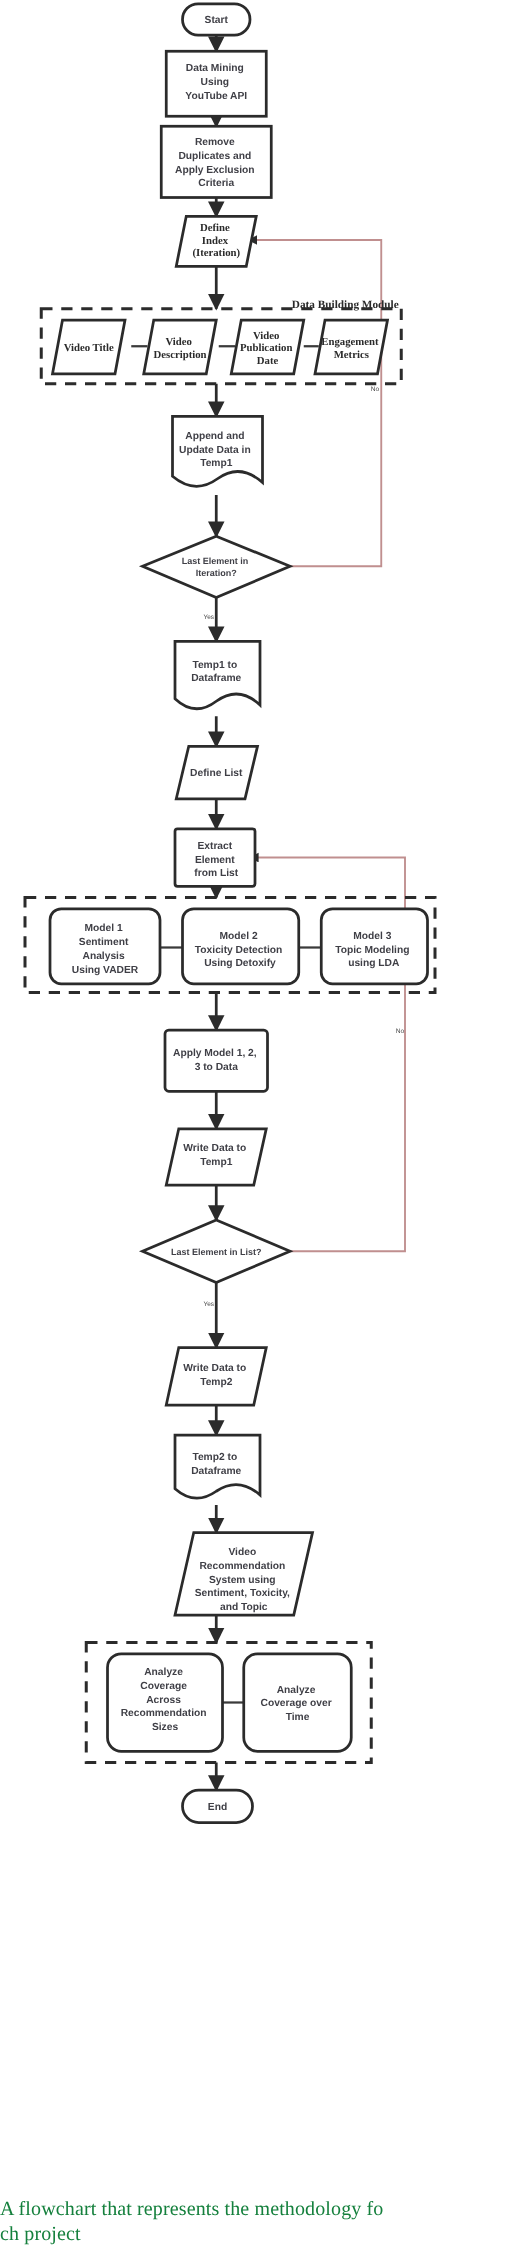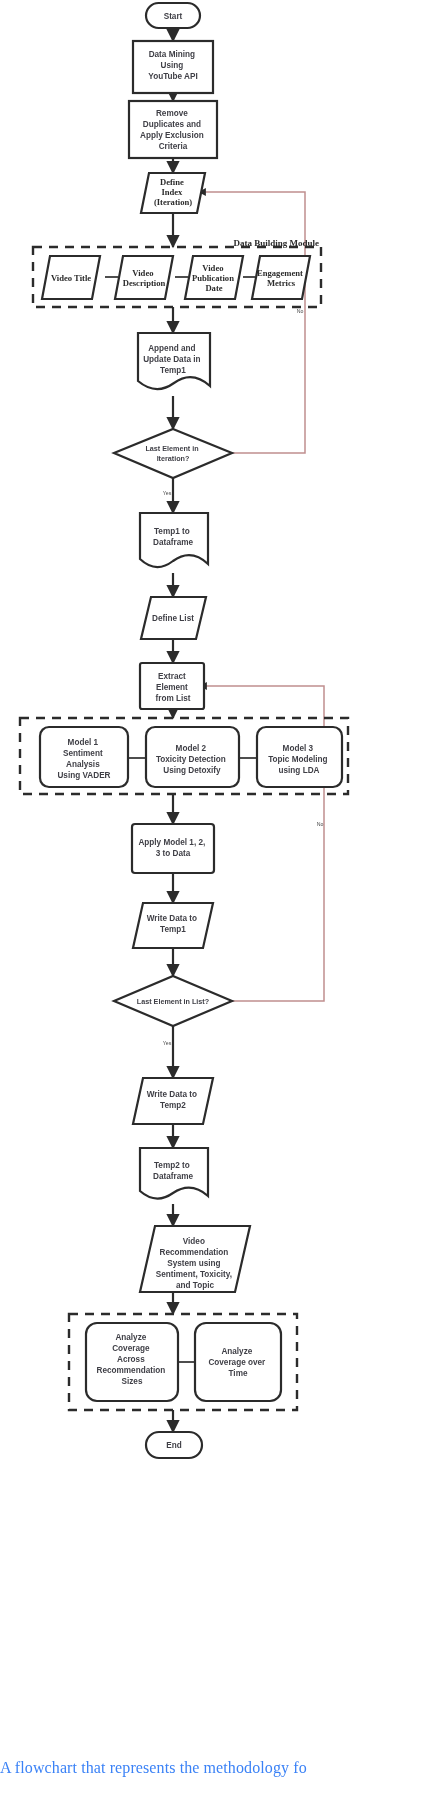--- a/index.html
+++ b/index.html
@@ -15,21 +15,21 @@
        fill:#3f3f46;text-anchor:middle;font-weight:bold;}
   .lbl-sm{font-family:"Liberation Sans", sans-serif;font-size:7.2px;
        fill:#3f3f46;text-anchor:middle;font-weight:bold;}
   .lbl-serif{font-family:"Liberation Serif", serif;font-size:8.6px;
        fill:#2b2b2b;text-anchor:middle;font-weight:bold;}
   .grp-title{font-family:"Liberation Serif", serif;font-size:9px;
        fill:#2b2b2b;text-anchor:end;font-weight:bold;}
   .yn{font-family:"Liberation Sans", sans-serif;font-size:5.2px;
        fill:#4a4a4a;text-anchor:middle;}
   .caption{position:absolute;left:0;top:1758px;width:422px;
-       font-family:"Liberation Serif", serif;font-size:16px;color:#3b82f6;
+       font-family:"Liberation Serif", serif;font-size:16px;color:#15803d;
        line-height:1.28;letter-spacing:0.1px;}
   .caption span{display:block;}
 </style>
 </head>
 <body>
 
 <svg id="flow" viewBox="0 0 422 1760">
 
   <g>
 
@@ -316,13 +316,14 @@
 
   <g>
     <rect class="shape" x="146" y="1432" width="56" height="26" rx="13" ry="13"></rect>
     <text class="lbl" x="174" y="1448">End</text>
   </g>
 
 </svg>
 
 <div class="caption">
   <span>A flowchart that represents the methodology fo</span>
+  <span>ch project</span>
 </div>
 
 </body></html>

